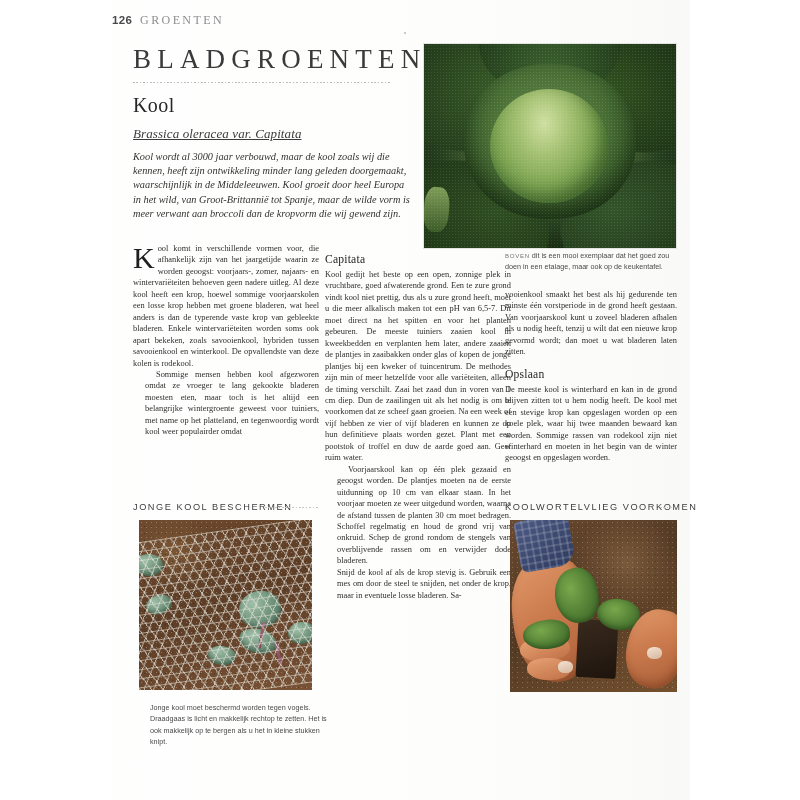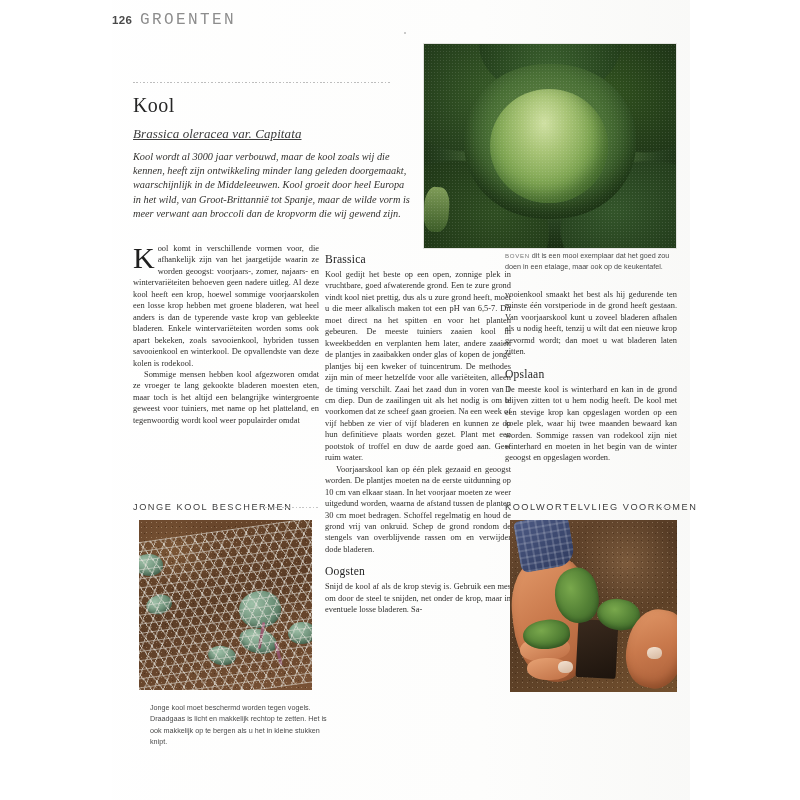--- a/index.html
+++ b/index.html
@@ -21,22 +21,22 @@
   
   .runhead{
     position:absolute;left:112px;top:12px;width:320px;height:16px;
     display:flex;align-items:center;gap:8px;
   }
   .folio{
     font-family:"Liberation Sans", sans-serif;
     font-size:11.5px;font-weight:bold;color:#4a4a4a;letter-spacing:0.3px;
   }
   .runhead-title{
-    font-family:Liberation Mono, monospace;
-    font-size:16px;color:#8d8d8d;letter-spacing:2.4px;
+    font-family:Liberation Serif, serif;
+    font-size:12px;color:#8d8d8d;letter-spacing:2.4px;
   }
   .dot-mark{
     position:absolute;left:404px;top:32px;width:2px;height:2px;border-radius:50%;
     background:#b9b9b9;
   }
 
   
   .chapter{
     position:absolute;left:133px;top:44px;width:255px;height:32px;
     font-size:27px;letter-spacing:6.2px;color:#3a3a3a;
@@ -67,21 +67,21 @@
 
   
   .col{
     position:absolute;
     font-size:8.4px;line-height:11.45px;
     color:#2f2e2c;
     text-align:justify;
     -webkit-hyphens:none;hyphens:none;
   }
   .col p{margin:0;}
-  .col p + p{text-indent:11px;}
+  .col p + p{text-indent:11px;margin-left:12px;}
   .col h3{
     font-size:11.6px;font-weight:normal;color:#1f1f1f;
     margin:10px 0 2px 0;line-height:14px;letter-spacing:0.2px;
   }
   .col1{left:133px;top:243px;width:186px;}
   .col2{left:325px;top:243px;width:186px;}
   .col3{left:505px;top:289px;width:172px;}
 
   .dropcap{
     float:left;font-size:30px;line-height:24px;
@@ -219,20 +219,21 @@
 
   <div class="page-shadow-left"></div>
   <div class="page-shadow-right"></div>
 
   <div class="runhead">
     <span class="folio">126</span>
     <span class="runhead-title">GROENTEN</span>
   </div>
   <div class="dot-mark"></div>
 
+  <div class="chapter">BLADGROENTEN</div>
   <div class="chapter-rule"></div>
 
   <div class="veg-name">Kool</div>
   <div class="veg-latin">Brassica oleracea var. Capitata</div>
   <div class="standfirst">Kool wordt al 3000 jaar verbouwd, maar de kool zoals wij die kennen, heeft zijn ontwikkeling minder lang geleden doorgemaakt, waarschijnlijk in de Middeleeuwen. Kool groeit door heel Europa in het wild, van Groot-Brittannië tot Spanje, maar de wilde vorm is meer verwant aan broccoli dan de kropvorm die wij gewend zijn.</div>
 
   <div class="photo" id="photo-cabbage">
     <div class="ph-inner">
       <div class="cab-bg"></div>
       <div class="cab-corner"></div>
@@ -277,24 +278,23 @@
       <div class="stalk" style="left:80%;top:72%;width:1.6%;height:14%;transform:rotate(-14deg);"></div>
       <div class="mesh"></div>
     </div>
   </div>
 
   <div class="caption" style="left:150px;top:702px;width:180px;">
     <span>Jonge kool moet beschermd worden tegen vogels. Draadgaas is licht en makkelijk rechtop te zetten. Het is ook makkelijk op te bergen als u het in kleine stukken knipt.</span>
   </div>
 
   <div class="col col2">
-    <h3>Brassica</h3>
+    <h3>Capitata</h3>
     <p style="text-indent:0">Kool gedijt het beste op een open, zonnige plek in vruchtbare, goed afwaterende grond. Een te zure grond vindt kool niet prettig, dus als u zure grond heeft, moet u die meer alkalisch maken tot een pH van 6,5-7. Dit moet direct na het spitten en voor het planten gebeuren. De meeste tuiniers zaaien kool in kweekbedden en verplanten hem later, andere zaaien de plantjes in zaaibakken onder glas of kopen de jonge plantjes bij een kweker of tuincentrum. De methodes zijn min of meer hetzelfde voor alle variëteiten, alleen de timing verschilt. Zaai het zaad dun in voren van 1 cm diep. Dun de zaailingen uit als het nodig is om te voorkomen dat ze scheef gaan groeien. Na een week of vijf hebben ze vier of vijf bladeren en kunnen ze op hun definitieve plaats worden gezet. Plant met een pootstok of troffel en duw de aarde goed aan. Geef ruim water.</p>
     <p>Voorjaarskool kan op één plek gezaaid en geoogst worden. De plantjes moeten na de eerste uitdunning op 10 cm van elkaar staan. In het voorjaar moeten ze weer uitgedund worden, waarna de afstand tussen de planten 30 cm moet bedragen. Schoffel regelmatig en houd de grond vrij van onkruid. Schep de grond rondom de stengels van overblijvende rassen om en verwijder dode bladeren.</p>
-    <h3>Oogsten</h3>
     <p style="text-indent:0">Snijd de kool af als de krop stevig is. Gebruik een mes om door de steel te snijden, net onder de krop, maar in eventuele losse bladeren. Sa-</p>
   </div>
 
   <div class="col col3">
     <p>vooienkool smaakt het best als hij gedurende ten minste één vorstperiode in de grond heeft gestaan. Van voorjaarskool kunt u zoveel bladeren afhalen als u nodig heeft, tenzij u wilt dat een nieuwe krop gevormd wordt; dan moet u wat bladeren laten zitten.</p>
     <h3>Opslaan</h3>
     <p style="text-indent:0">De meeste kool is winterhard en kan in de grond blijven zitten tot u hem nodig heeft. De kool met een stevige krop kan opgeslagen worden op een koele plek, waar hij twee maanden bewaard kan worden. Sommige rassen van rodekool zijn niet winterhard en moeten in het begin van de winter geoogst en opgeslagen worden.</p>
   </div>
 
   <div class="sb-head" style="left:505px;top:502px;">KOOLWORTELVLIEG VOORKOMEN</div>

